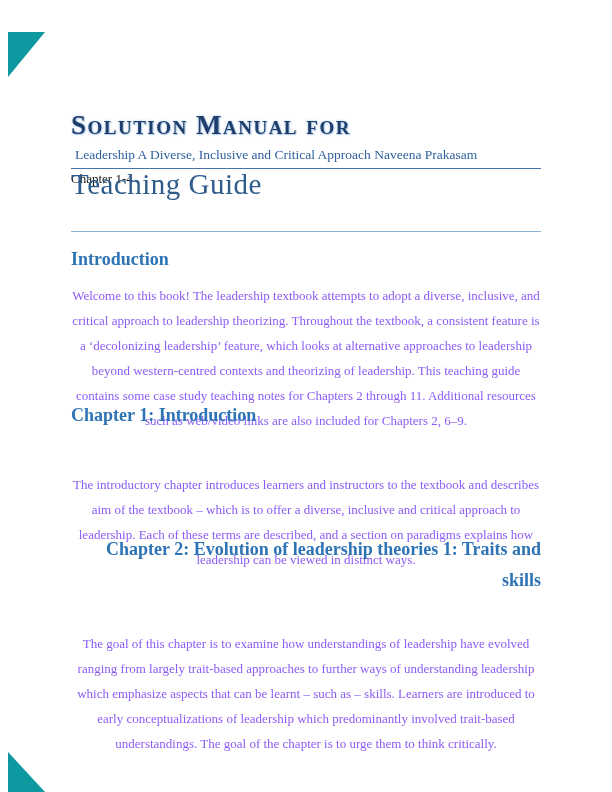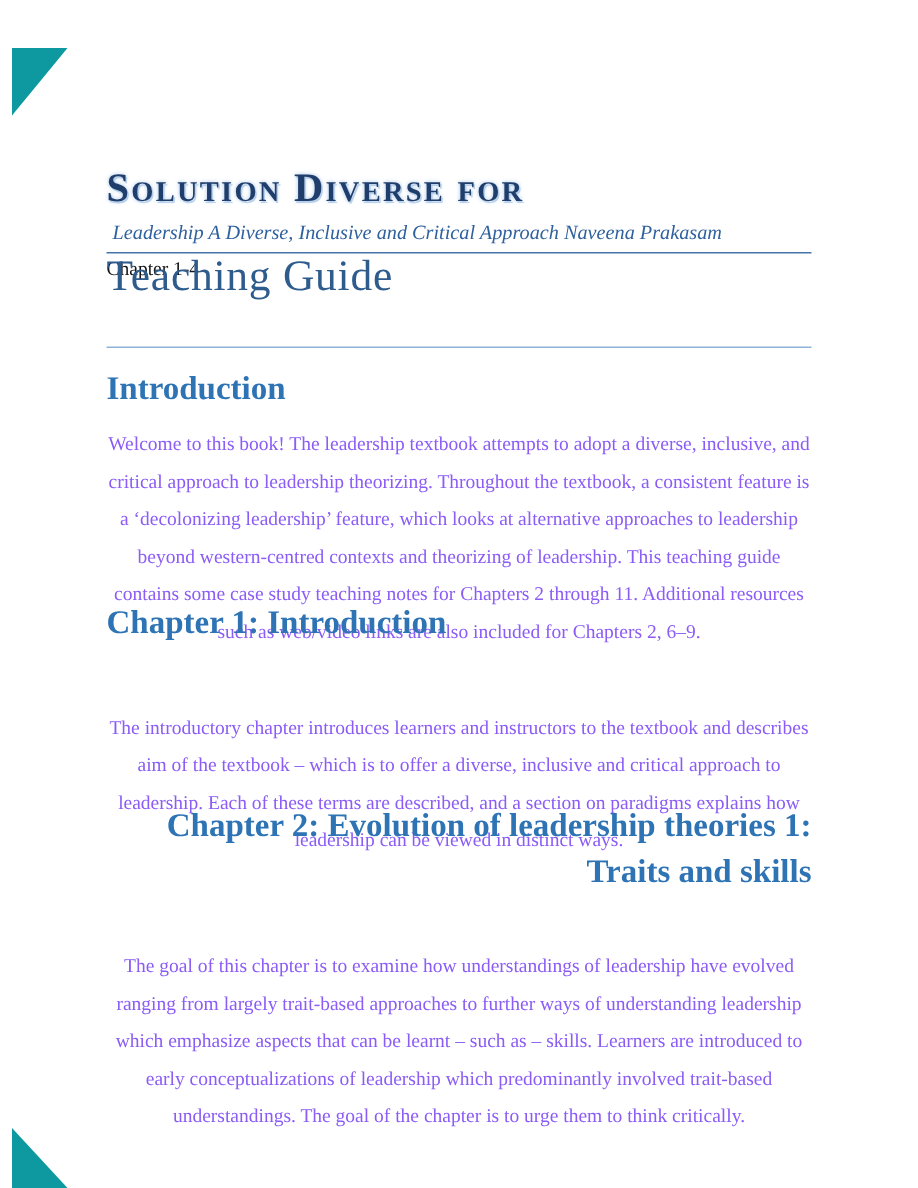--- a/index.html
+++ b/index.html
@@ -38,21 +38,20 @@
     text-shadow: 0 0 3px #A6C4E6, 1px 1px 0 #BFD5EC;
     font-variant: small-caps;
     white-space: nowrap;
   }
   .subtitle {
     top: 147px;
     font-size: 13.5px;
     color: #2F619E;
     padding-left: 4px;
     white-space: nowrap;
-    font-style: italic;
   }
   .rule-1 {
     top: 168px; width: 470px; height: 0;
     border-top: 1px solid #4474A8;
   }
   .chapter-range {
     top: 171px;
     font-size: 13px;
     color: #141414;
   }
@@ -61,21 +60,21 @@
     font-size: 29px;
     color: #2E5C8C;
     letter-spacing: 0.5px;
   }
   .rule-2 {
     top: 231px; width: 470px; height: 0;
     border-top: 1px solid #8FB3D8;
   }
 
   .section-heading {
-    font-size: 22px; font-weight: bold;
+    font-size: 18px; font-weight: bold;
     color: #2E74B5;
     line-height: 20px;
     width: 470px;
   }
   .heading-ch2 { line-height: 31px; text-align: right; }
   .h-intro { top: 249px; }
   .h-ch1   { top: 405px; }
   .h-ch2   { top: 534px; }
 
   .body-para {
@@ -92,21 +91,21 @@
 </head>
 <body>
 
 <div class="page">
 
   <div class="tri-top"></div>
   <div class="tri-bottom"></div>
 
   <div class="content">
 
-    <div class="abs main-title">Solution Diverse for</div>
+    <div class="abs main-title">Solution Manual for</div>
 
     <div class="abs subtitle">Leadership A Diverse, Inclusive and Critical Approach Naveena Prakasam</div>
 
     <div class="abs rule-1"></div>
 
     <div class="abs chapter-range">Chapter 1-4</div>
 
     <div class="abs doc-title">Teaching Guide</div>
 
     <div class="abs rule-2"></div>

